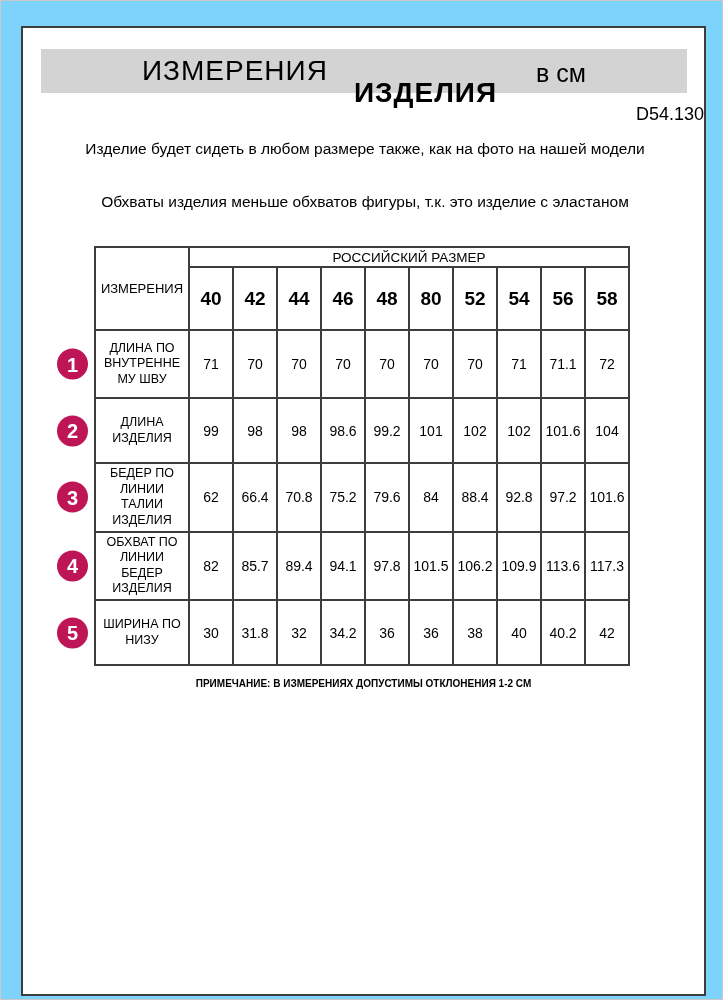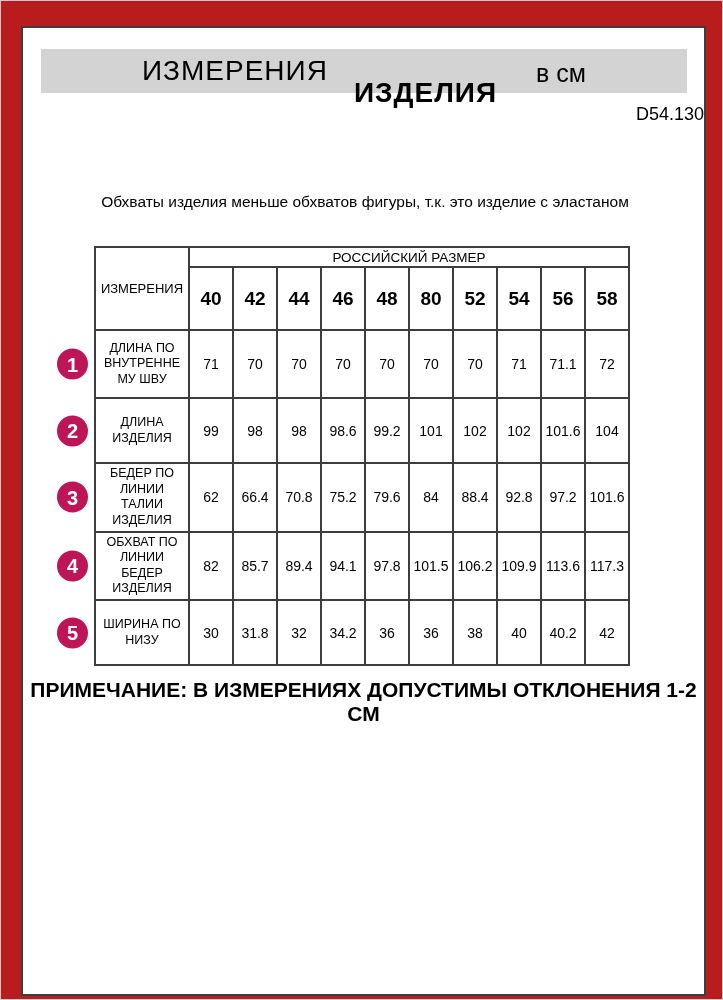--- a/index.html
+++ b/index.html
@@ -5,21 +5,21 @@
   * { margin: 0; padding: 0; box-sizing: border-box; }
   html, body { background: #fff; }
   body {
     font-family: "Liberation Sans", sans-serif;
     color: #000;
   }
   .page {
     position: relative;
     width: 723px;
     height: 1000px;
-    background: #b91c1c;
+    background: #7dd3fc;
     border: 1px solid #c9c9c9;
     overflow: hidden;
   }
   .frame {
     position: absolute;
     left: 20px;
     top: 25px;
     width: 685px;
     height: 970px;
     border: 2px solid var(--grid, #3d3d3d);
@@ -119,38 +119,39 @@
     display: flex;
     align-items: center;
     justify-content: center;
     line-height: 1;
   }
   .footnote {
     position: absolute;
     left: 0; top: 650px;
     width: 100%;
     text-align: center;
-    font-size: 21px;
+    font-size: 10px;
     font-weight: 700;
   }
 </style>
 </head>
 <body>
 
 <div class="page">
   <div class="frame">
 
     <div class="title-band">
       <span class="title-part1">ИЗМЕРЕНИЯ</span>
       <span class="title-part2">ИЗДЕЛИЯ</span>
       <span class="title-unit">в см</span>
     </div>
 
     <div class="product-code">D54.130</div>
 
+    <div class="para para1">Изделие будет сидеть в любом размере также, как на фото на нашей модели</div>
     <div class="para para2">Обхваты изделия меньше обхватов фигуры, т.к. это изделие с эластаном</div>
 
     <div class="size-table-wrap">
       <table class="size-table">
         <thead>
           <tr>
             <th class="corner-cell" rowspan="2">ИЗМЕРЕНИЯ</th>
             <th class="group-cell" id="group-header-cell" colspan="10">РОССИЙСКИЙ РАЗМЕР</th>
           </tr>
           <tr id="size-header-row">

